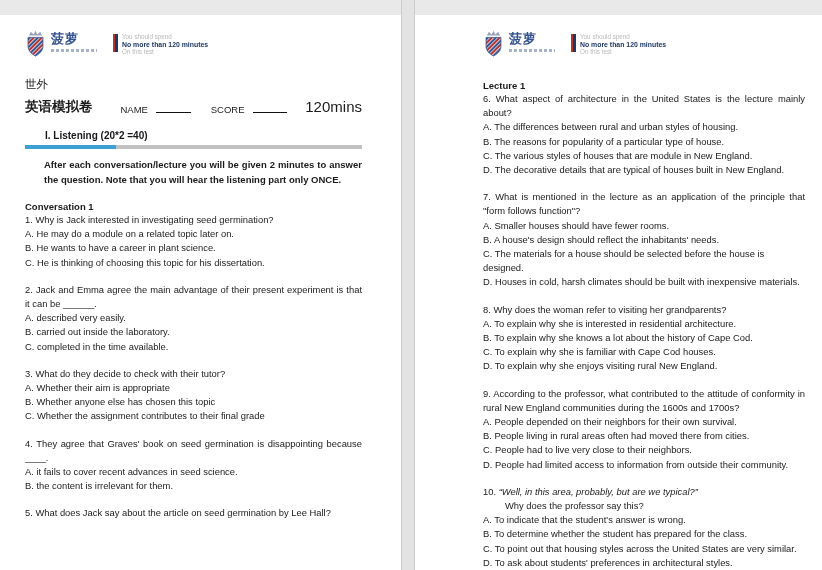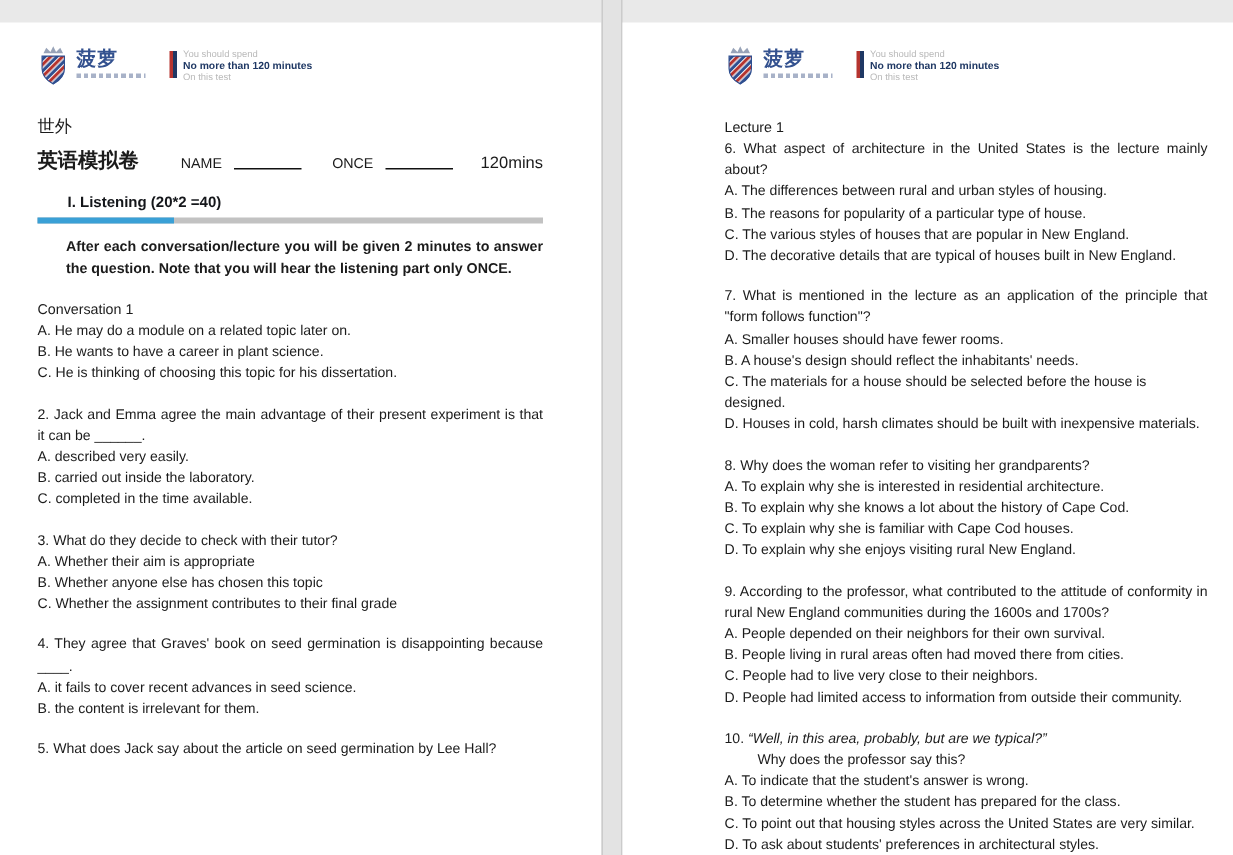--- a/index.html
+++ b/index.html
@@ -30,28 +30,28 @@
   .tn-line { font-size:6.3px; line-height:6.4px; color:#b9b9b9; }
   .tn-strong { font-size:6.9px; font-weight:bold; color:#1f3864; line-height:7px; margin:1px 0; }
 
   .school { margin-top:10px; font-size:11.5px; font-weight:normal; }
   .title-row { margin-top:7px; display:flex; align-items:flex-end; height:17px; }
   .paper-title { font-size:13.5px; font-weight:bold; white-space:nowrap; }
   .meta-label { font-size:9.5px; padding-bottom:1px; white-space:nowrap; }
   .lbl-name { margin-left:28px; }
   .lbl-score { margin-left:18px; }
   .blank { width:56px; border-bottom:1.8px solid #111; margin:0 2px 3px 8px; }
-  .duration { font-size:11px; margin-left:16px; padding-bottom:1px; white-space:nowrap; }
+  .duration { font-size:15px; margin-left:16px; padding-bottom:1px; white-space:nowrap; }
 
   .section-heading { margin-top:14px; font-size:10px; font-weight:bold; color:#14161a;margin-left:20px; }
   .section-bar { margin-top:4px; height:4px; background:#c2c2c2; }
   .section-bar-fill { width:27%; height:100%; background:#3aa0d6; }
 
   .instructions { margin-top:8px; font-size:9.5px; font-weight:bold; line-height:15px; text-align:justify;margin-left:19px; }
-  .group-heading { margin-top:13px; font-size:9.5px; font-weight:normal; line-height:13px; }
+  .group-heading { margin-top:13px; font-size:9.5px; font-weight:bold; line-height:13px; }
   .page-right .group-heading { margin-top:12px; }
 
   .question { margin-bottom:13px; }
   .stem-line, .option { font-size:9.4px; line-height:14.2px; }
   .stem-line { text-align:justify; }
   .stem-line.quote .qtext { font-style:italic; }
   .stem-line.indent { padding-left:22px; text-align:left; }
   .hidden-defs { position:absolute; width:0; height:0; }
 </style>
 </head>
@@ -92,35 +92,38 @@
             </div>
           </div>
         </div>
 
         <div class="school">世外</div>
 
         <div class="title-row">
           <span class="paper-title">英语模拟卷</span>
           <span class="meta-label lbl-name">NAME</span>
           <span class="blank"></span>
-          <span class="meta-label lbl-score">ONCE</span>
+          <span class="meta-label lbl-score">SCORE</span>
           <span class="blank"></span>
           <span class="duration">120mins</span>
         </div>
 
         <div class="section-heading">I. Listening (20*2 =40)</div>
         <div class="section-bar">
           <div class="section-bar-fill"></div>
         </div>
 
         <p class="instructions">After each conversation/lecture you will be given 2 minutes to answer the question. Note that you will hear the listening part only ONCE.</p>
 
         <div class="group-heading">Conversation 1</div>
         <div class="questions" id="left-questions">
   <div class="question">
+    <div class="stem">
+                <div class="stem-line">1. Why is Jack interested in investigating seed germination?</div>
+              </div>
     <div class="options">
                 <div class="option">A. He may do a module on a related topic later on.</div>
                 <div class="option">B. He wants to have a career in plant science.</div>
                 <div class="option">C. He is thinking of choosing this topic for his dissertation.</div>
               </div>
   </div>
 
   <div class="question">
     <div class="stem">
                 <div class="stem-line">2. Jack and Emma agree the main advantage of their present experiment is that it can be ______.</div>
@@ -191,21 +194,21 @@
 
         <div class="group-heading">Lecture 1</div>
         <div class="questions" id="right-questions">
   <div class="question">
     <div class="stem">
                 <div class="stem-line">6. What aspect of architecture in the United States is the lecture mainly about?</div>
               </div>
     <div class="options">
                 <div class="option">A. The differences between rural and urban styles of housing.</div>
                 <div class="option">B. The reasons for popularity of a particular type of house.</div>
-                <div class="option">C. The various styles of houses that are popular in New England.</div>
+                <div class="option">C. The various styles of houses that are module in New England.</div>
                 <div class="option">D. The decorative details that are typical of houses built in New England.</div>
               </div>
   </div>
 
   <div class="question">
     <div class="stem">
                 <div class="stem-line">7. What is mentioned in the lecture as an application of the principle that "form follows function"?</div>
               </div>
     <div class="options">
                 <div class="option">A. Smaller houses should have fewer rooms.</div>

